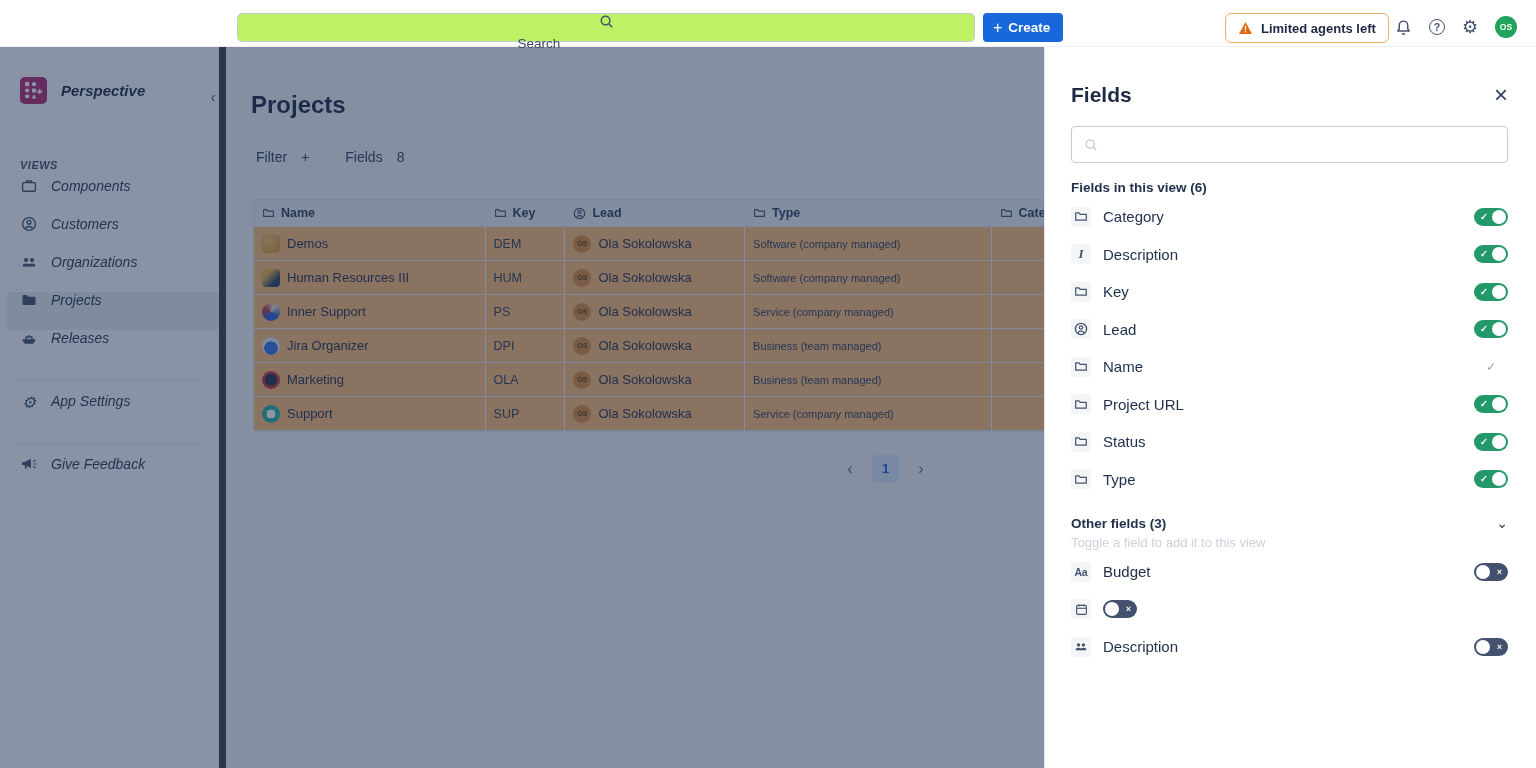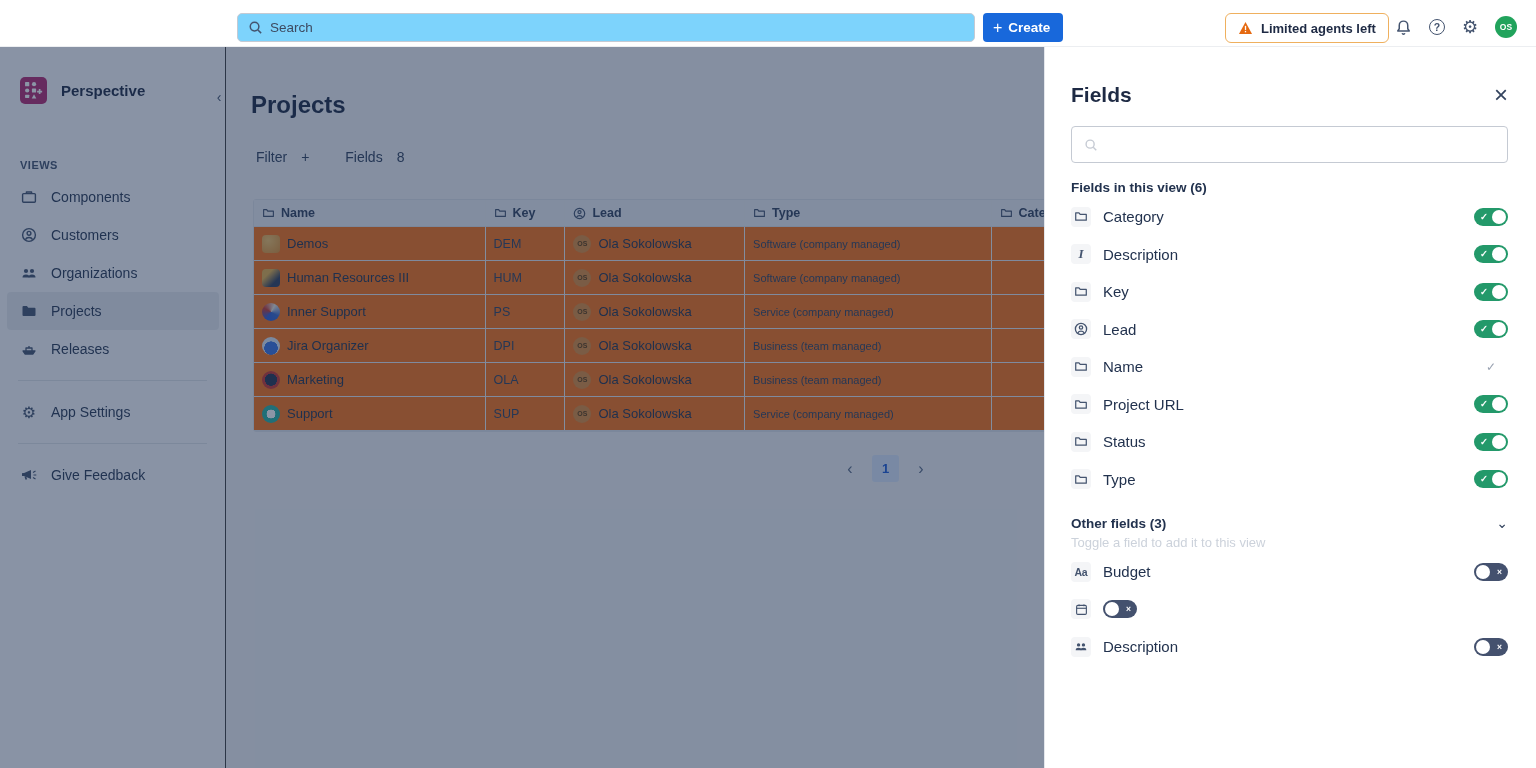--- a/index.html
+++ b/index.html
@@ -1,57 +1,57 @@
 <!DOCTYPE html>
 <html><head>
 <meta charset="utf-8">
 <style>
   * { margin:0; padding:0; box-sizing:border-box; }
   html,body { width:1536px; height:768px; overflow:hidden; }
   body { font-family:"Liberation Sans", sans-serif; background:#fff; color:#22324e; position:relative; }
 
   
   .topbar { position:absolute; left:0; top:0; width:1536px; height:47px; background:#fff; border-bottom:1px solid #eceef1; z-index:60; }
-  .tb-search { position:absolute; left:237px; top:13px; width:738px; height:29px; border:1px solid #c4cad3; border-radius:5px; background:#7dd3fc; display:flex; align-items:center; padding:0 10px; gap:7px; }
+  .tb-search { position:absolute; left:237px; top:13px; width:738px; height:29px; border:1px solid #c4cad3; border-radius:5px; background:#bef264; display:flex; align-items:center; padding:0 10px; gap:7px;flex-direction:column; }
   .tb-search svg { flex:0 0 auto; }
   .tb-search input { border:none; outline:none; flex:1; font-size:13.5px; font-family:"Liberation Sans",sans-serif; color:#22324e; background:transparent; }
   .tb-search input::placeholder { color:#3d4a61; }
   .btn-create { position:absolute; left:983px; top:13px; height:29px; padding:0 13px 0 10px; border:none; border-radius:4px; color:#fff; font-size:13.5px; font-weight:700; display:flex; align-items:center; gap:6px; cursor:pointer; font-family:"Liberation Sans",sans-serif; }
   .btn-create .plus { font-size:16px; font-weight:400; line-height:1; }
   .limited-pill { position:absolute; left:1225px; top:13px; height:30px; padding:0 12px; background:#fff; border:1px solid #efb05e; border-radius:6px; display:flex; align-items:center; gap:8px; font-size:13px; font-weight:600; color:#1e2a44; cursor:pointer; }
   .tb-icon { position:absolute; top:17px; width:20px; height:20px; color:#44546f; display:flex; align-items:center; justify-content:center; cursor:pointer; }
   .tb-bell { left:1393px; }
   .tb-help { left:1427px; }
   .tb-gear { left:1460px; font-size:18px; line-height:1; }
   .help-circle { width:16px; height:16px; border:1.5px solid #44546f; border-radius:50%; font-size:10.5px; font-weight:700; display:flex; align-items:center; justify-content:center; }
   .tb-avatar { position:absolute; left:1495px; top:16px; width:22px; height:22px; border-radius:50%; color:#fff; font-size:8.5px; font-weight:700; display:flex; align-items:center; justify-content:center; cursor:pointer; }
 
   
-  .sidebar { position:absolute; left:0; top:47px; width:226px; height:721px; background:#fafbfc; border-right:1px solid #404040; z-index:10; }
+  .sidebar { position:absolute; left:0; top:47px; width:226px; height:721px; background:#fafbfc; border-right:7px solid #404040; z-index:10;font-style:italic; }
   .brand { position:absolute; left:20px; top:30px; display:flex; align-items:center; gap:14px; }
   .brand-logo { width:27px; height:27px; border-radius:5px; position:relative; }
   .brand-logo svg { position:absolute; inset:4px; }
   .brand-name { font-size:15px; font-weight:700; color:#1e2a44; }
   .collapse-btn { position:absolute; right:-1px; top:40px; width:14px; height:20px; color:#44546f; font-size:14px; display:flex; align-items:center; justify-content:center; cursor:pointer; }
   .views-label { position:absolute; left:20px; top:112px; font-size:11px; font-weight:700; letter-spacing:.5px; color:#44546f; }
   .nav { position:absolute; left:7px; top:131px; width:212px; }
-  .nav-item { height:38px; display:flex; align-items:center; gap:13px; padding:0 13px; border-radius:4px; font-size:14px; color:#2b3a55; cursor:pointer; }
+  .nav-item { height:38px; display:flex; gap:13px; padding:0 13px; border-radius:4px; font-size:14px; color:#2b3a55; cursor:pointer; }
   .nav-item.selected { background:#e9ebef; }
   .nav-item svg, .nav-item .glyph { width:18px; flex:0 0 18px; color:#44546f; text-align:center; }
   .side-divider { position:absolute; left:18px; right:18px; height:1px; background:#e1e4e9; }
   .nav-single { position:absolute; left:7px; width:212px; }
 
   
   .main { position:absolute; left:226px; top:47px; width:818px; height:721px; background:#f2f3f5; overflow:hidden; z-index:5; }
   .page-title { position:absolute; left:25px; top:44px; font-size:24px; font-weight:700; color:#1e2a44; }
   .toolbar { position:absolute; left:30px; top:102px; display:flex; align-items:center; gap:36px; font-size:14px; color:#33435e; }
   .tool-group { display:flex; align-items:center; gap:14px; cursor:pointer; }
 
   .table { position:absolute; left:27px; top:152px; width:1040px; background:#fff; border:1px solid #dfe2e8; border-radius:3px; }
-  .t-row { display:flex; border-bottom:1px solid #e7e9ee; background:#f97316; }
+  .t-row { display:flex; border-bottom:1px solid #e7e9ee; background:#fdba74; }
   .t-row:last-child { border-bottom:1px solid #dfe2e8; }
   .t-head { background:#eceef2; border-bottom:1px solid #dfe2e8; height:27px; }
   .t-cell { display:flex; align-items:center; gap:7px; padding:0 8px; border-right:1px solid #eceef1; overflow:hidden; white-space:nowrap; }
   .t-cell:last-child { border-right:none; }
   .c-name { width:232px; } .c-key { width:80px; } .c-lead { width:180px; } .c-type { width:247px; } .c-cat { width:301px; }
   .t-head .t-cell { font-size:12.5px; font-weight:600; color:#33435e; gap:6px; }
   .t-head svg { color:#44546f; }
   .t-row.body { height:34px; font-size:13px; color:#26354f; cursor:pointer; }
   .proj-ic { width:18px; height:18px; flex:0 0 18px; }
   .proj-ic.sq { border-radius:4px; } .proj-ic.rd { border-radius:50%; }

